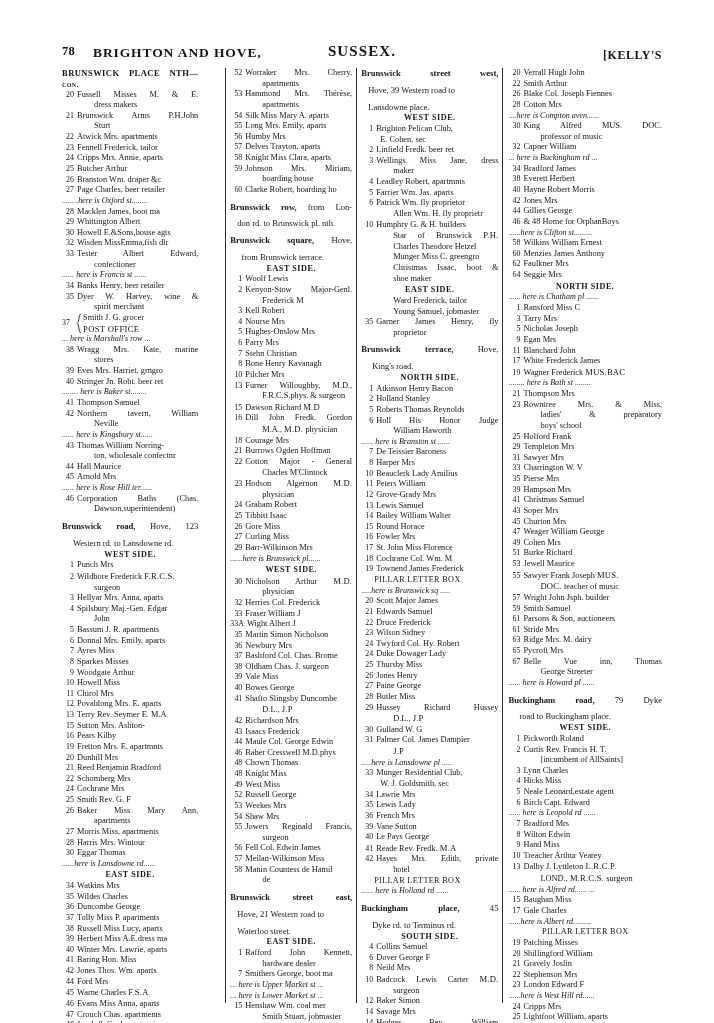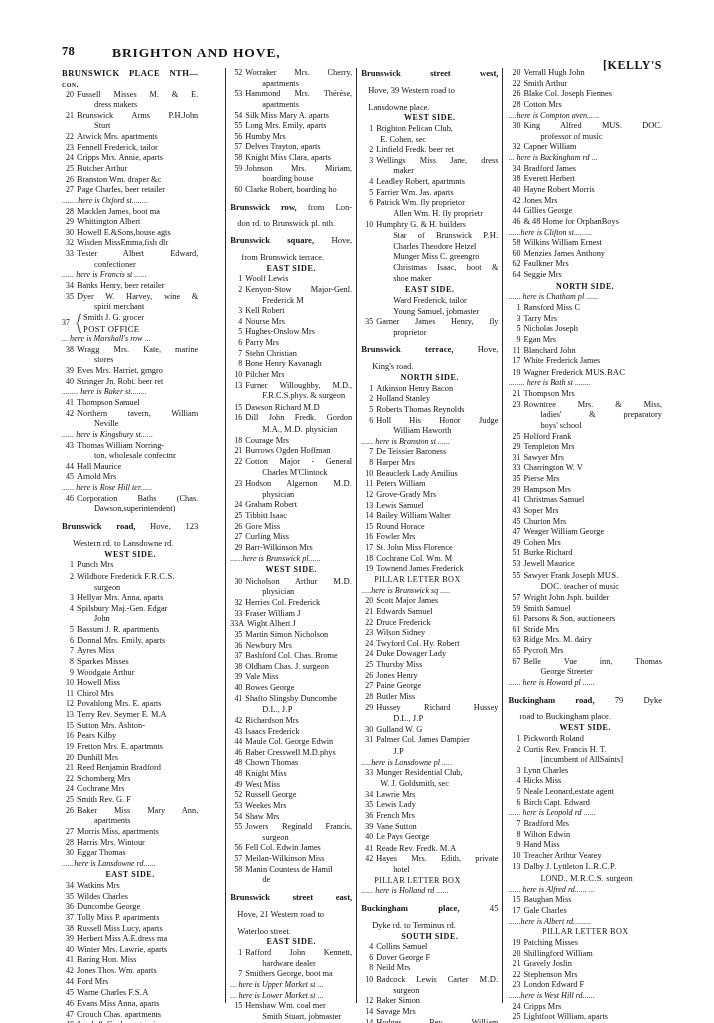--- a/index.html
+++ b/index.html
@@ -35,38 +35,38 @@
     letter-spacing: .3px;
   }
   .rh-folio {
     position: absolute;
     left: 0; top: 0;
     font-size: 12.5px;
     font-weight: 700;
   }
   .rh-left {
     position: absolute;
-    left: 50px; top: 1px;
+    left: 31px; top: 1px;
     font-variant: small-caps;
     font-size: 13.5px;
     font-weight: 700;
     letter-spacing: .9px;
   }
   .rh-center {
     position: absolute;
     left: 0; top: -1px;
     width: 600px;
     text-align: center;
     font-size: 15px;
     font-weight: 700;
     letter-spacing: 1.1px;
   }
   .rh-right {
     position: absolute;
-    right: 0; top: 14px;
+    right: 0; top: 4px;
     font-variant: small-caps;
     font-size: 12px;
     font-weight: 700;
     letter-spacing: .5px;
   }
 
   
   .columns {
     position: absolute;
     left: 62px;
@@ -201,20 +201,21 @@
   .brace-items { flex: 1 1 auto; }
 </style>
 </head>
 <body>
 
 <div class="page">
 
   <div class="running-head">
     <span class="rh-folio">78</span>
     <span class="rh-left">BRIGHTON AND HOVE,</span>
+    <span class="rh-center">SUSSEX.</span>
     <span class="rh-right">[KELLY'S</span>
   </div>
 
   <div class="columns">
     <div class="col col-1">
         <div class="street street-first" style="font-variant: small-caps; letter-spacing: 0.4px;">BRUNSWICK PLACE NTH—con.</div>
         <div class="line j">
           <span class="num">20</span>
           <span class="txt">Fussell Misses M. &amp; E.</span>
         </div>

